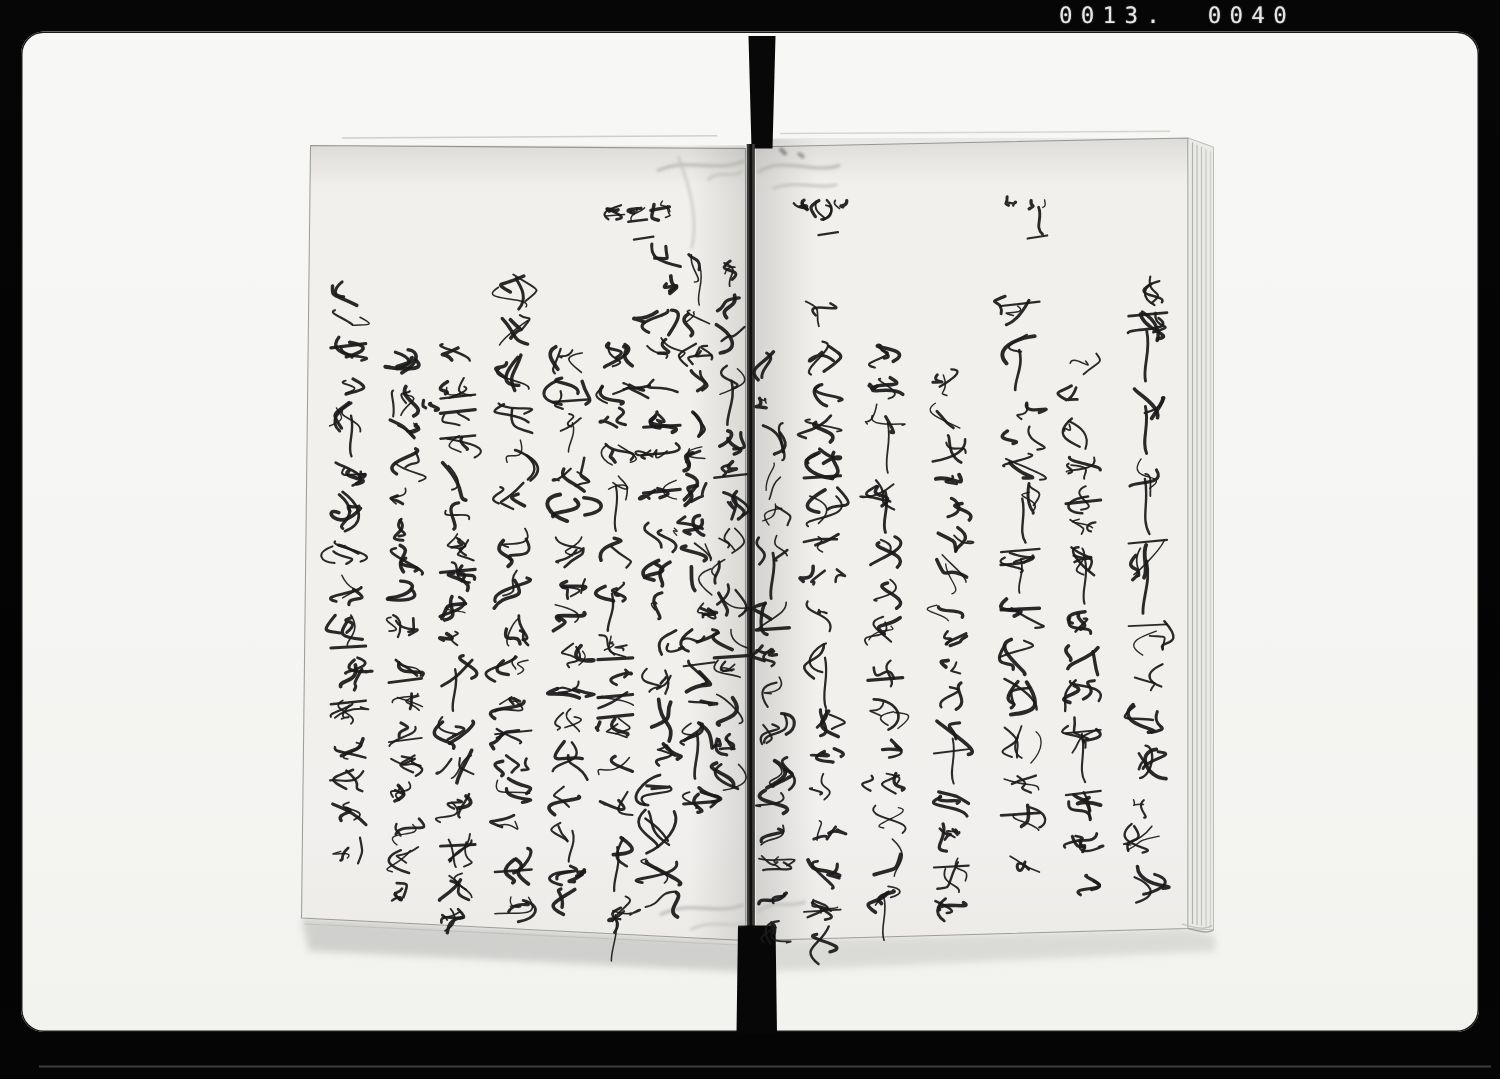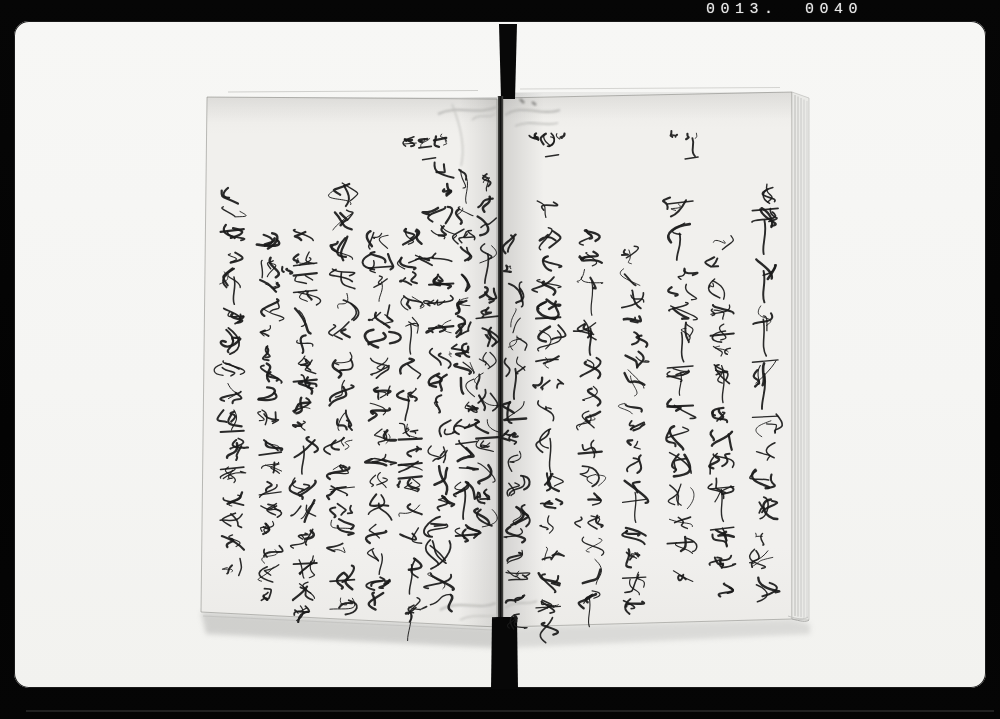--- a/index.html
+++ b/index.html
@@ -4,21 +4,21 @@
 <style>
   html,body{margin:0;padding:0;background:#000;}
   .stage{
     position:relative;width:1000px;height:719px;overflow:hidden;
     background:linear-gradient(180deg,#060606 0%,#030303 60%,#050505 100%);
     font-family:"DejaVu Sans Mono","Liberation Mono",monospace;
   }
   .counter{
     position:absolute;left:706px;top:1px;height:20px;
     color:#e6e6e6;font-size:15px;letter-spacing:5.5px;word-spacing:12px;
-    white-space:pre;text-shadow:0 0 1px #9a9a9a;font-family:Liberation Mono, monospace;
+    white-space:pre;text-shadow:0 0 1px #9a9a9a;
   }
   .mat{
     position:absolute;left:14px;top:21px;width:972px;height:667px;
     background:linear-gradient(180deg,#f7f7f5 0%,#f5f5f3 55%,#f2f2ef 100%);
     border-radius:15px;
     box-shadow:0 0 0 1px #1a1a1a inset;
   }
   svg.overlay{position:absolute;left:0;top:0;width:1000px;height:719px;display:block;}
 </style>
 </head>

